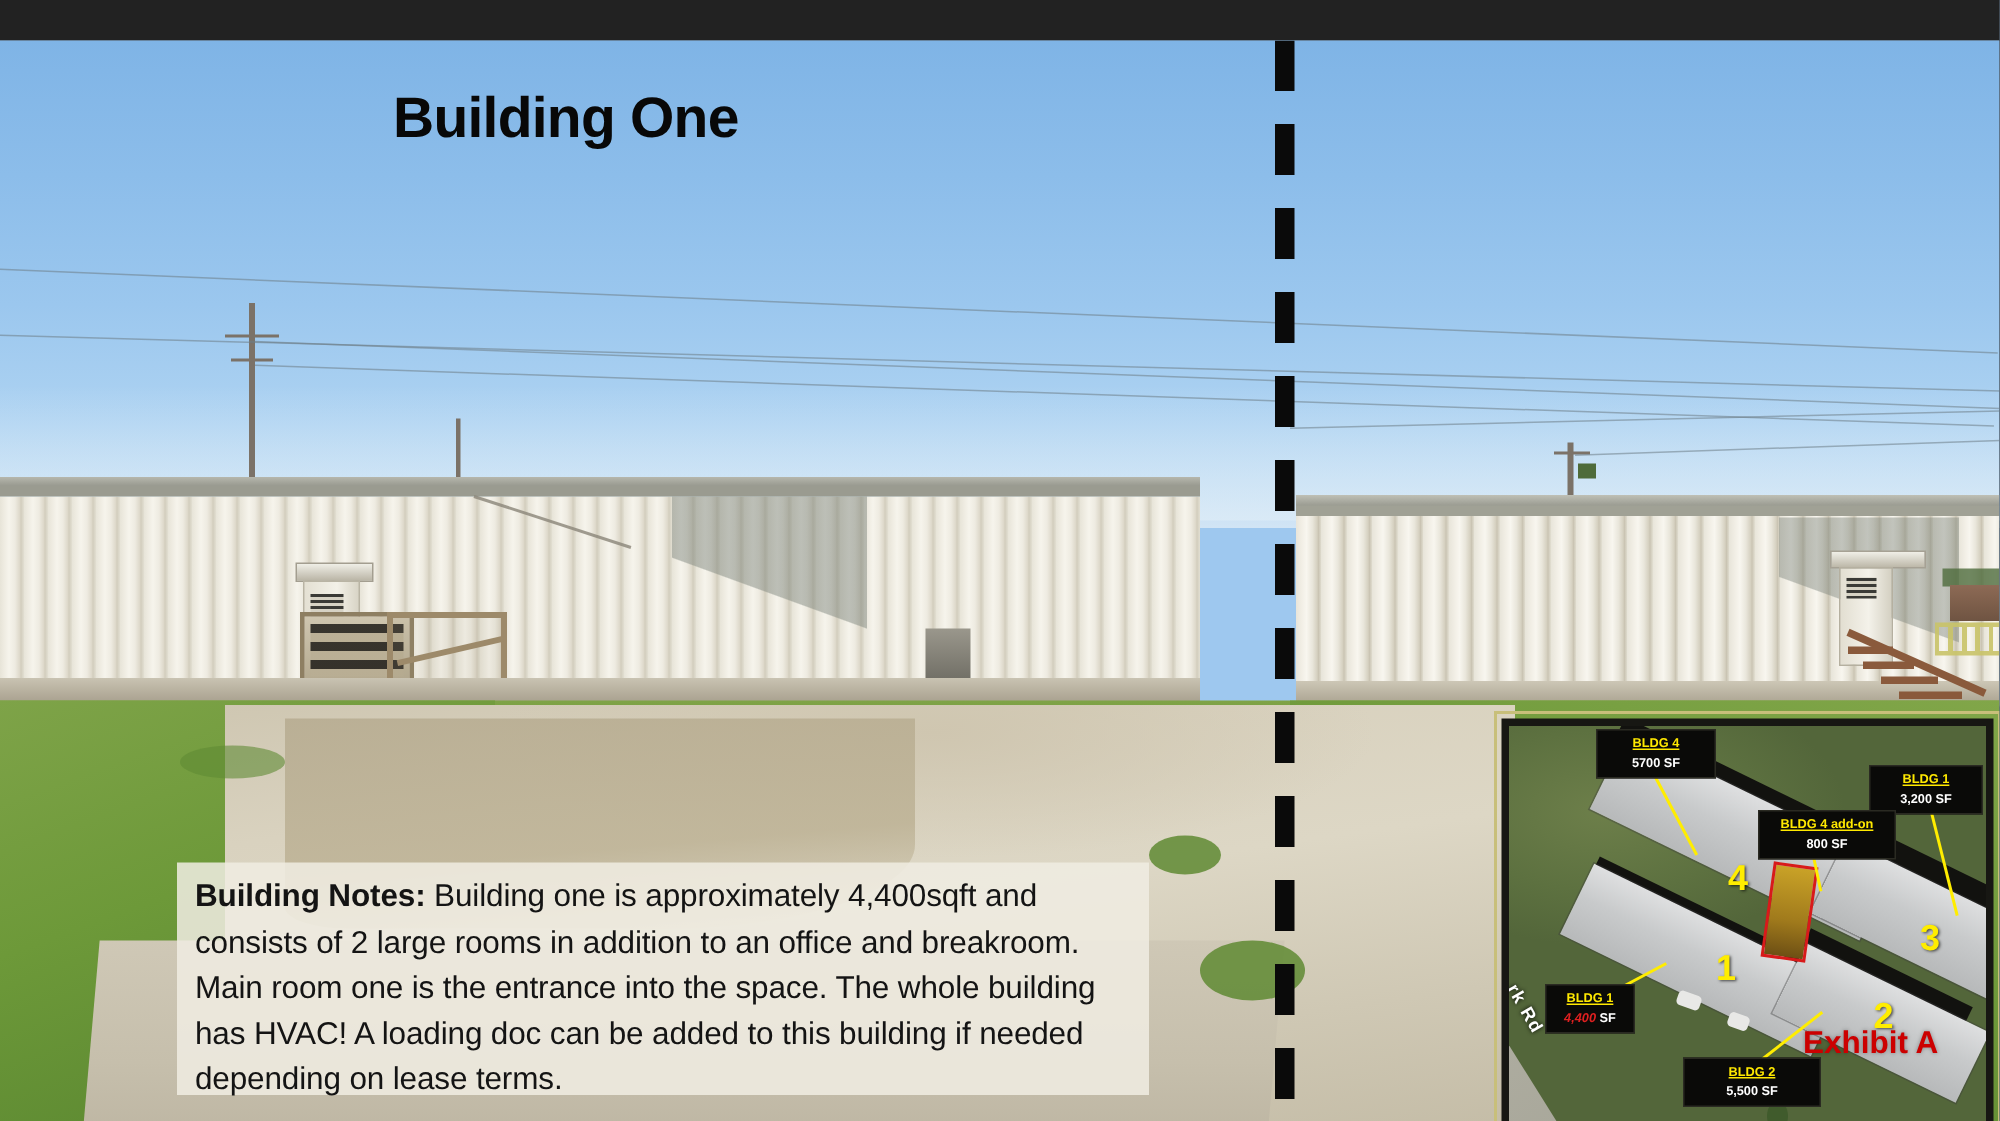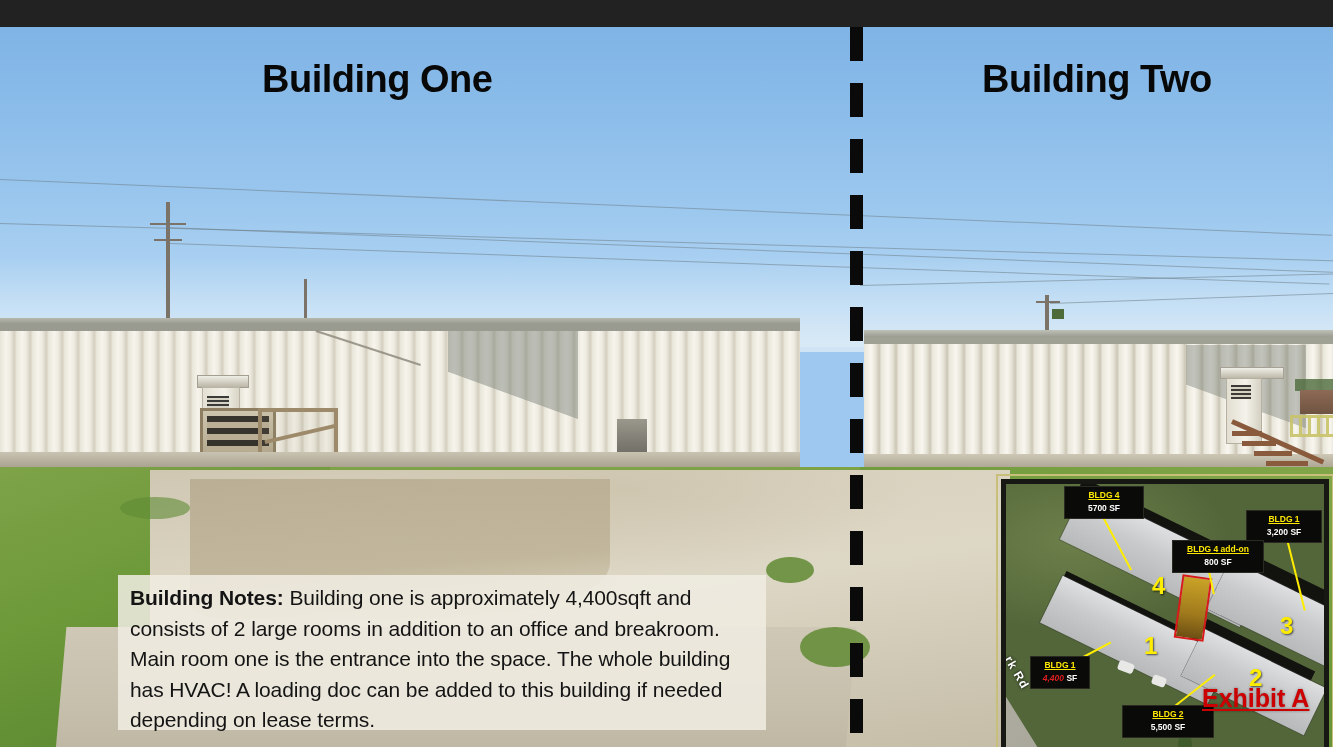--- a/index.html
+++ b/index.html
@@ -275,22 +275,21 @@
   .callout .ttl{ text-decoration:underline; display:block; }
   .callout .sf{ display:block; color:#ffffff; font-size:8.5px; margin-top:2px;}
   .callout .sf .red{ color:#e02020;font-style:italic; }
 
   .leader{
     position:absolute; background:#ffed00; height:2px; transform-origin:left center;
   }
 
   .exhibit{
     position:absolute; left:196px; top:200px;
-    color:#cc0000; font-weight:bold; font-size:25px;
-    text-decoration:underline;
+    color:#cc0000; font-weight:bold; font-size:21px;
     text-shadow:0 0 3px rgba(0,0,0,.35);
     white-space:nowrap;
     text-align:center;
   }
 
   .car{ position:absolute; background:#e8e8e6; border-radius:3px; }
   .tree{ position:absolute; background:#3e5a2b; border-radius:50%; opacity:.9;}
 </style>
 </head>
 <body>
@@ -352,21 +351,20 @@
   <div class="grass-left"></div>
   <div class="grass-right"></div>
   <div class="gravel"></div>
   <div class="gravel-dark"></div>
   <div class="concrete"></div>
   <div class="grass-patch" style="left:766px; top:530px; width:48px; height:26px;"></div>
   <div class="grass-patch" style="left:800px; top:600px; width:70px; height:40px;"></div>
   <div class="grass-patch" style="left:120px; top:470px; width:70px; height:22px; opacity:.6;"></div>
 
   <div class="title title-one">Building One</div>
-  <div class="title title-two">Building Two</div>
 
   <div class="divider"></div>
 
   <div class="notes">
     <b>Building Notes:</b><span> Building one is approximately 4,400sqft and consists of 2 large rooms in addition to an office and breakroom. Main room one is the entrance into the space. The whole building has HVAC! A loading doc can be added to this building if needed depending on lease terms.</span>
   </div>
 
   <div class="inset">
 
     <div class="road road-main"></div>

